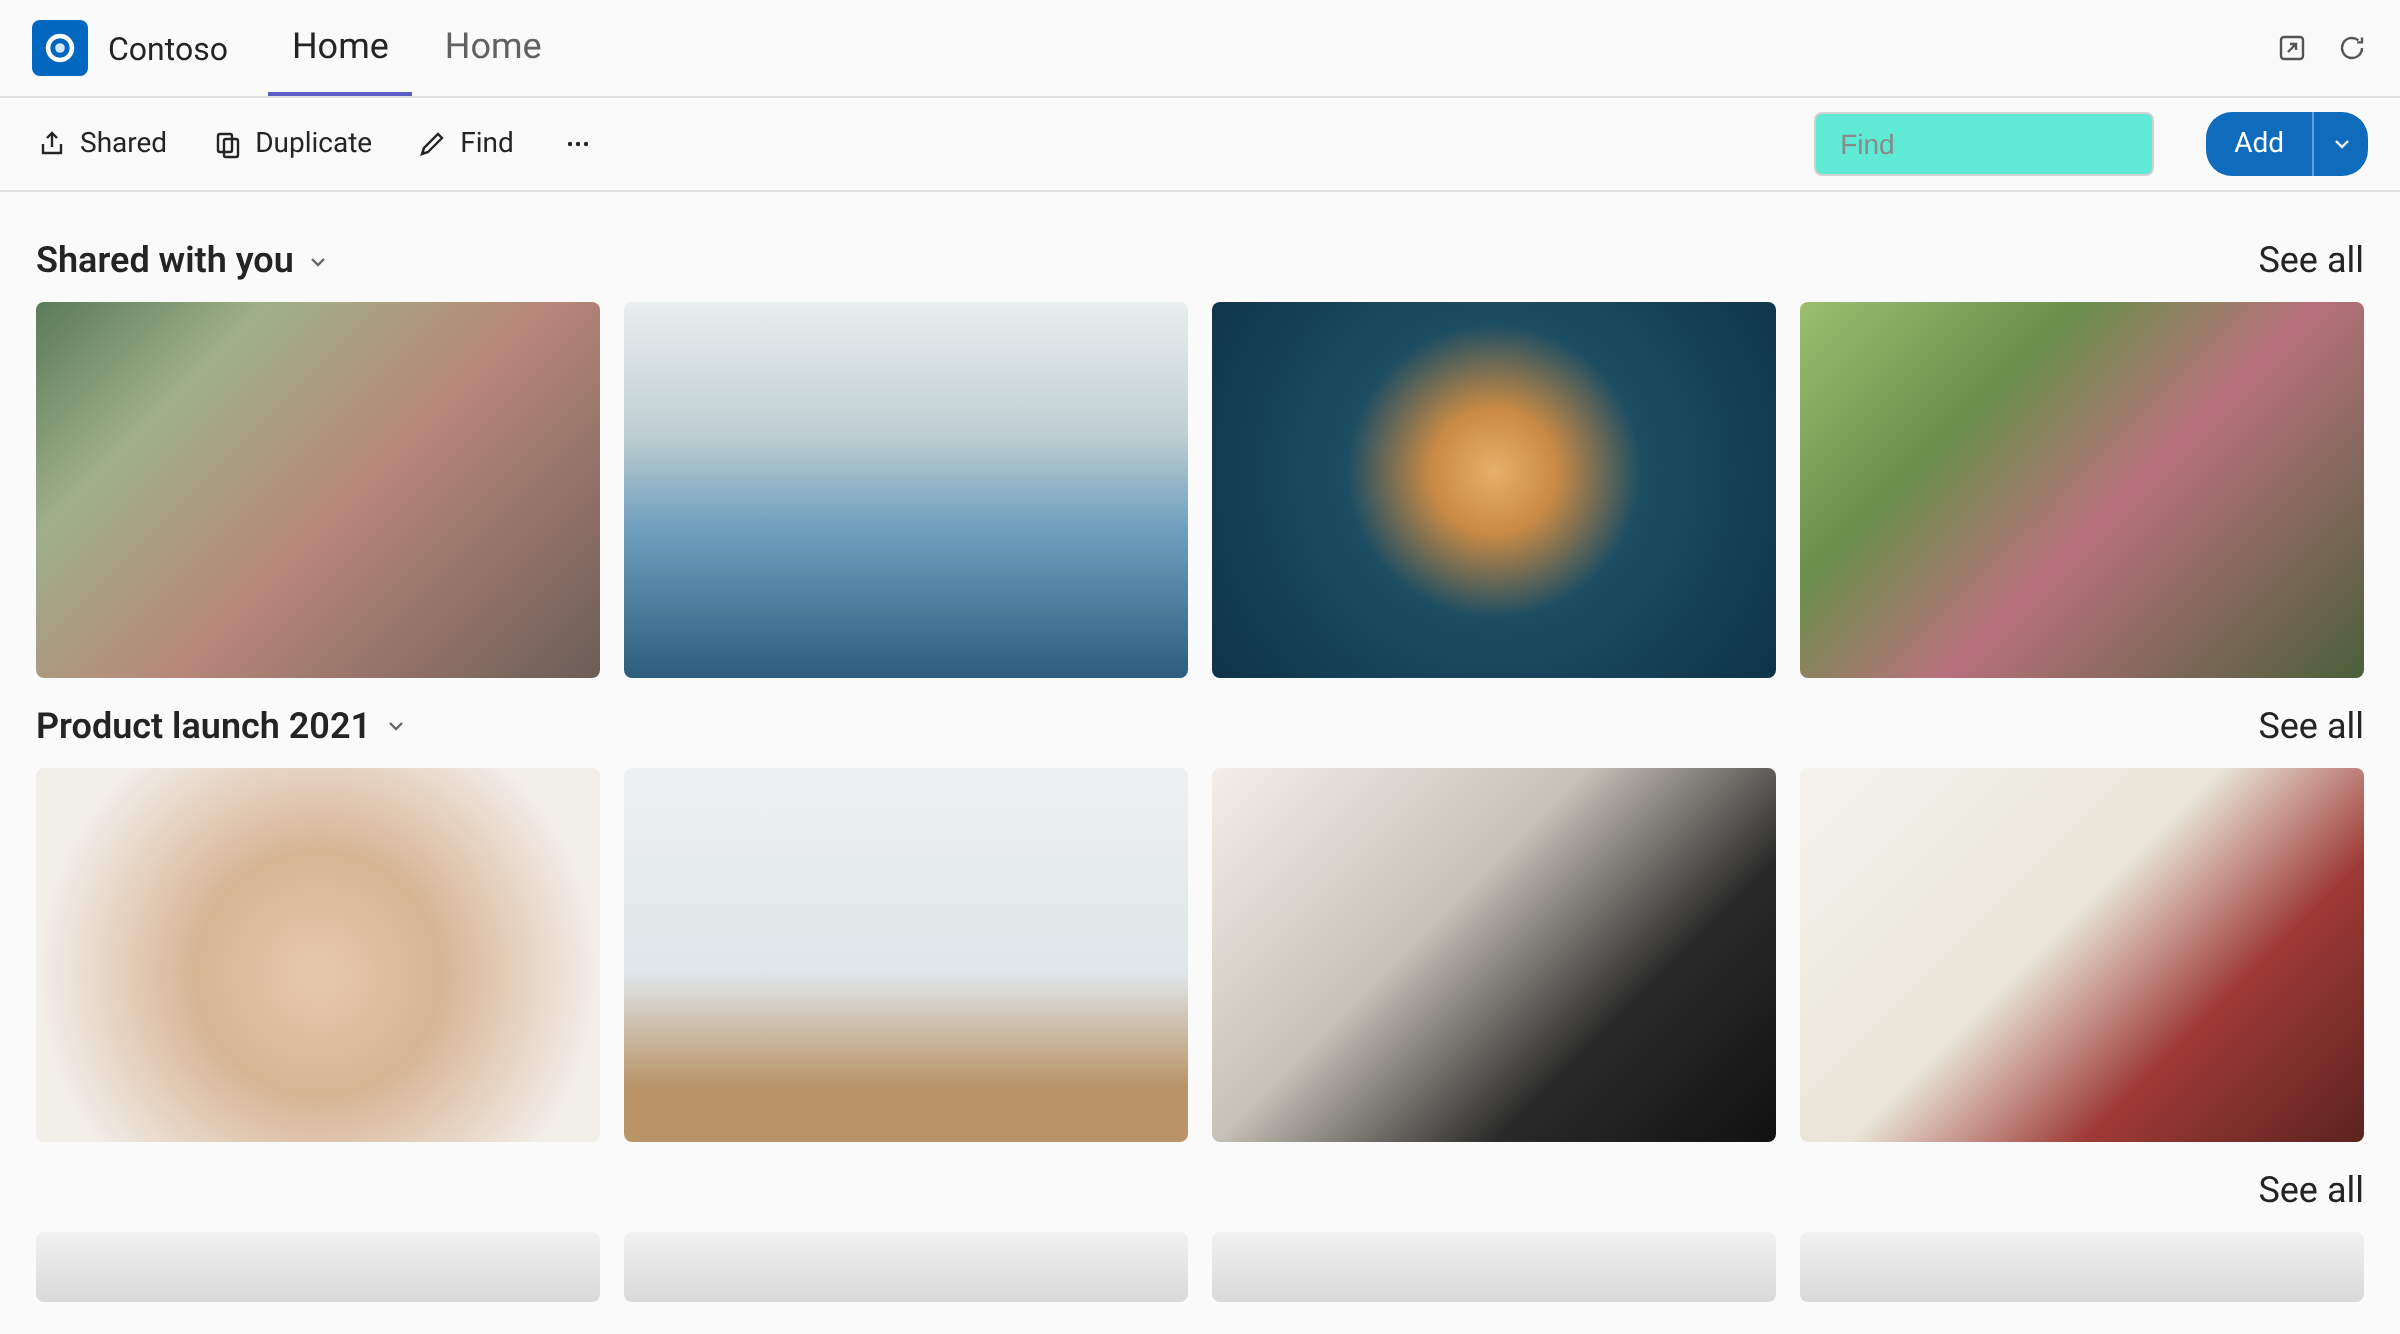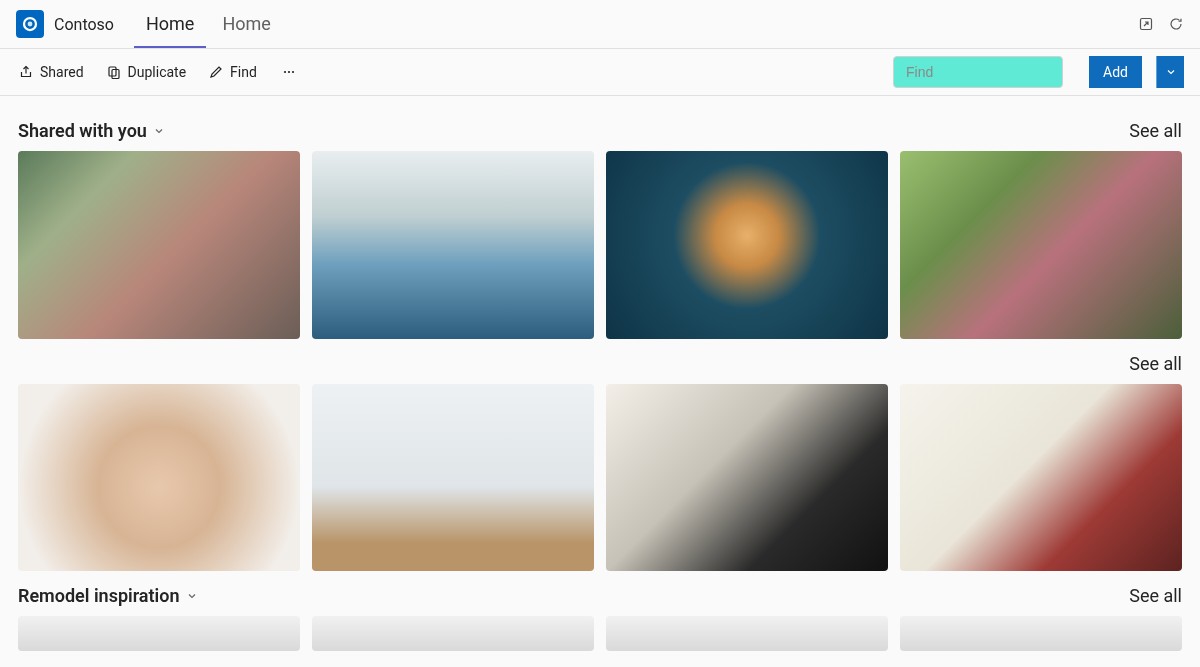--- a/index.html
+++ b/index.html
@@ -91,21 +91,21 @@
   .search-wrap input {
     border: none; outline: none;
     flex: 1; font-size: 14px;
     color: var(--text);
     background: transparent;
   }
   .search-wrap input::placeholder { color: #8a8a8a; }
   .search-icon { color: #616161; display:flex; }
   .add-split {
     display: flex; height: 32px; margin-left: 8px;
-    border-radius: 0; overflow: hidden; gap: 14px;
+    border-radius: 13px; overflow: hidden;
   }
   .add-main {
     background: var(--accent); color: #fff;
     display: flex; align-items: center;
     padding: 0 14px; font-size: 14px;
     cursor: pointer;
   }
   .add-chevron {
     background: var(--accent); color: #fff;
     display: flex; align-items: center; justify-content:center;
@@ -258,39 +258,39 @@
     <div class="see-all">See all</div>
   </div>
   <div class="grid">
     <div class="card ph-people1" aria-label="three-friends-selfie"></div>
     <div class="card ph-beach" aria-label="paddleboards-on-beach"></div>
     <div class="card ph-dog" aria-label="dog-on-trampoline"></div>
     <div class="card ph-group" aria-label="group-selfie-outdoors"></div>
   </div>
 
   <div class="section-header">
+    <div class="section-title">
+      <span>Product launch 2021</span>
+      <span class="chev">
+        <svg viewBox="0 0 16 16" width="12" height="12" fill="none" stroke="currentColor" stroke-width="1.6">
+            <path d="M4 6l4 4 4-4"></path>
+          </svg>
+      </span>
+    </div>
     <div class="section-spacer"></div>
     <div class="see-all">See all</div>
   </div>
   <div class="grid">
     <div class="card ph-laptop" aria-label="hands-on-laptop-top-view"></div>
     <div class="card ph-desk" aria-label="laptop-on-wooden-desk"></div>
     <div class="card ph-tablet" aria-label="tablet-and-keyboard-on-bed"></div>
     <div class="card ph-plan" aria-label="tablet-floor-plan-drawing"></div>
   </div>
 
   <div class="section-header">
-    <div class="section-title">
-      <span>Remodel inspiration</span>
-      <span class="chev">
-        <svg viewBox="0 0 16 16" width="12" height="12" fill="none" stroke="currentColor" stroke-width="1.6">
-            <path d="M4 6l4 4 4-4"></path>
-          </svg>
-      </span>
-    </div>
     <div class="section-spacer"></div>
     <div class="see-all">See all</div>
   </div>
   <div class="grid peek">
     <div class="card ph-grey" aria-label="interior-1"></div>
     <div class="card ph-grey" aria-label="interior-2"></div>
     <div class="card ph-grey" aria-label="interior-3"></div>
     <div class="card ph-grey" aria-label="interior-4"></div>
   </div>
 

